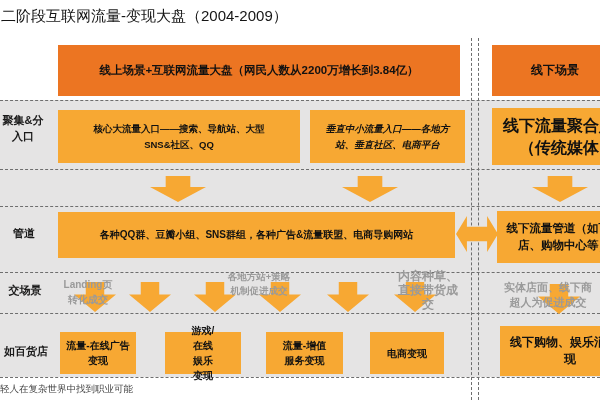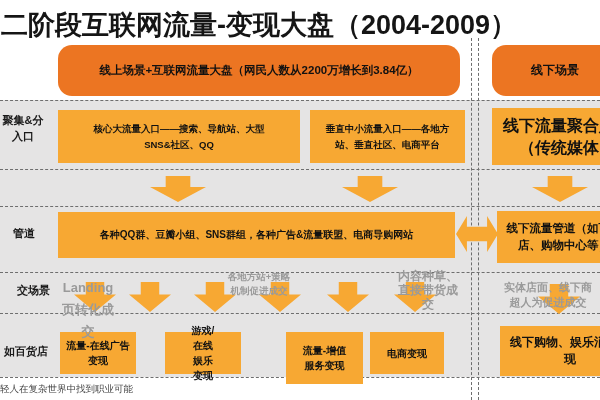--- a/index.html
+++ b/index.html
@@ -2,22 +2,22 @@
 <html><head>
 <meta charset="utf-8">
 <style>
   html,body{margin:0;padding:0;background:#fff;}
   #stage{position:relative;width:600px;height:400px;background:#ffffff;overflow:hidden;
          font-family:"Liberation Sans","DejaVu Sans",sans-serif;-webkit-font-smoothing:antialiased;}
   .abs{position:absolute;box-sizing:border-box;}
   .panel{background:#E5E4E4;}
   .hline{border-top:1px dashed #6E6E6E;height:0;width:600px;left:0;}
   .vline{border-left:1px dashed #6E6E6E;width:0;}
-  .title{font-size:27px;font-weight:bold;color:#151515;white-space:nowrap;letter-spacing:0px;}
-  .banner{background:#EC7522;color:#111;font-weight:bold;display:flex;align-items:center;justify-content:center;text-align:right;border-radius:14px;}
+  .title{font-size:15px;font-weight:normal;color:#151515;white-space:nowrap;letter-spacing:0px;}
+  .banner{background:#EC7522;color:#111;font-weight:bold;display:flex;align-items:center;justify-content:center;text-align:right;}
   .box{background:#F7A833;color:#111;font-weight:bold;display:flex;align-items:center;justify-content:center;text-align:center;}
   .arrow-down{background:#F7A833;clip-path:polygon(28% 0,72% 0,72% 42%,100% 42%,50% 100%,0 42%,28% 42%);}
   .arrow-lr{background:#F7A833;clip-path:polygon(0 50%,26% 0,26% 30%,74% 30%,74% 0,100% 50%,74% 100%,74% 70%,26% 70%,26% 100%);}
   .rowlabel{color:#1a1a1a;font-weight:bold;font-size:11px;line-height:16px;text-align:center;}
   .graylbl{color:#9A9A9A;font-weight:bold;text-align:center;z-index:3;}
   .footer{font-size:9.5px;color:#3F3F3F;white-space:nowrap;}
   .z1{z-index:1}
 </style>
 </head>
 <body>
@@ -36,50 +36,50 @@
   <div class="abs hline" style="top:377px;"></div>
 
   <div class="abs vline" style="left:471px;top:38px;height:362px;"></div>
   <div class="abs vline" style="left:478px;top:38px;height:362px;"></div>
 
   <div class="abs banner" style="left:58px;top:45px;width:402px;height:51px;font-size:11.5px;padding:0 10px;">线上场景+互联网流量大盘（网民人数从2200万增长到3.84亿）</div>
   <div class="abs banner" style="left:492px;top:45px;width:126px;height:51px;font-size:12px;">线下场景</div>
 
   <div class="abs rowlabel" style="left:0;top:112px;width:46px;">聚集&amp;分入口</div>
   <div class="abs rowlabel" style="left:2px;top:225px;width:44px;">管道</div>
-  <div class="abs rowlabel" style="left:0;top:282px;width:50px;text-align:right;">交场景</div>
+  <div class="abs rowlabel" style="left:0;top:282px;width:50px;">交场景</div>
   <div class="abs rowlabel" style="left:0;top:343px;width:52px;">如百货店</div>
 
   <div class="abs box" style="left:58px;top:110px;width:242px;height:53px;font-size:9.5px;line-height:16px;padding:0 24px;">核心大流量入口——搜索、导航站、大型SNS&amp;社区、QQ</div>
-  <div class="abs box" style="left:310px;top:110px;width:155px;height:53px;font-size:9.5px;line-height:16px;padding:0 12px;">垂直中小流量入口——各地方站、垂直社区、电商平台</div>
+  <div class="abs box" style="left:310px;top:110px;width:155px;height:53px;font-size:9.5px;line-height:16px;padding:0 12px;font-style:italic;">垂直中小流量入口——各地方站、垂直社区、电商平台</div>
   <div class="abs box" style="left:492px;top:108px;width:150px;height:57px;font-size:16px;line-height:22px;padding:0 8px;">线下流量聚合入口（传统媒体）</div>
 
   <div class="abs arrow-down" style="left:150px;top:176px;width:56px;height:26px;"></div>
   <div class="abs arrow-down" style="left:342px;top:176px;width:56px;height:26px;"></div>
   <div class="abs arrow-down" style="left:532px;top:176px;width:56px;height:26px;"></div>
 
   <div class="abs box" style="left:58px;top:212px;width:397px;height:46px;font-size:10px;padding:12px 8px;">各种QQ群、豆瓣小组、SNS群组，各种广告&amp;流量联盟、电商导购网站</div>
   <div class="abs arrow-lr" style="left:456px;top:216px;width:42px;height:36px;"></div>
   <div class="abs box" style="left:497px;top:211px;width:134px;height:52px;font-size:11.5px;line-height:17px;padding:0 8px;">线下流量管道（如百货店、购物中心等）</div>
 
   <div class="abs arrow-down z1" style="left:74px;top:282px;width:42px;height:30px;"></div>
   <div class="abs arrow-down z1" style="left:129px;top:282px;width:42px;height:30px;"></div>
   <div class="abs arrow-down z1" style="left:194px;top:282px;width:42px;height:30px;"></div>
   <div class="abs arrow-down z1" style="left:259px;top:282px;width:42px;height:30px;"></div>
   <div class="abs arrow-down z1" style="left:327px;top:282px;width:42px;height:30px;"></div>
   <div class="abs arrow-down z1" style="left:394px;top:282px;width:42px;height:30px;"></div>
   <div class="abs arrow-down z1" style="left:538px;top:284px;width:42px;height:30px;"></div>
 
-  <div class="abs graylbl" style="left:59px;top:277px;width:58px;font-size:13px;line-height:22px;">Landing页转化成交</div>
+  <div class="abs graylbl" style="left:59px;top:277px;width:58px;font-size:10px;line-height:15px;">Landing页转化成交</div>
   <div class="abs graylbl" style="left:227px;top:270px;width:64px;font-size:9.5px;line-height:14px;">各地方站+策略机制促进成交</div>
   <div class="abs graylbl" style="left:396px;top:270px;width:64px;font-size:12px;line-height:14px;font-family:Liberation Mono, monospace;">内容种草、直接带货成交</div>
   <div class="abs graylbl" style="left:502px;top:280px;width:92px;font-size:11px;line-height:15px;">实体店面、线下商超人为促进成交</div>
 
   <div class="abs box" style="left:60px;top:332px;width:76px;height:42px;font-size:10px;line-height:15px;padding:0 6px;">流量-在线广告变现</div>
   <div class="abs box" style="left:165px;top:332px;width:76px;height:42px;font-size:10px;line-height:15px;padding:0 24px;">游戏/在线娱乐变现</div>
-  <div class="abs box" style="left:266px;top:332px;width:77px;height:52px;font-size:10px;line-height:15px;padding:0 12px;margin-left:20px;">流量-增值服务变现</div>
+  <div class="abs box" style="left:266px;top:332px;width:77px;height:42px;font-size:10px;line-height:15px;padding:0 12px;">流量-增值服务变现</div>
   <div class="abs box" style="left:370px;top:332px;width:74px;height:42px;font-size:10px;line-height:15px;padding:0 6px;">电商变现</div>
   <div class="abs box" style="left:500px;top:326px;width:140px;height:50px;font-size:12px;line-height:17px;padding:0 8px;">线下购物、娱乐消费变现</div>
 
   <div class="abs footer" style="left:0;top:383px;">轻人在复杂世界中找到职业可能</div>
 
 
 </div>
 
 </body></html>

